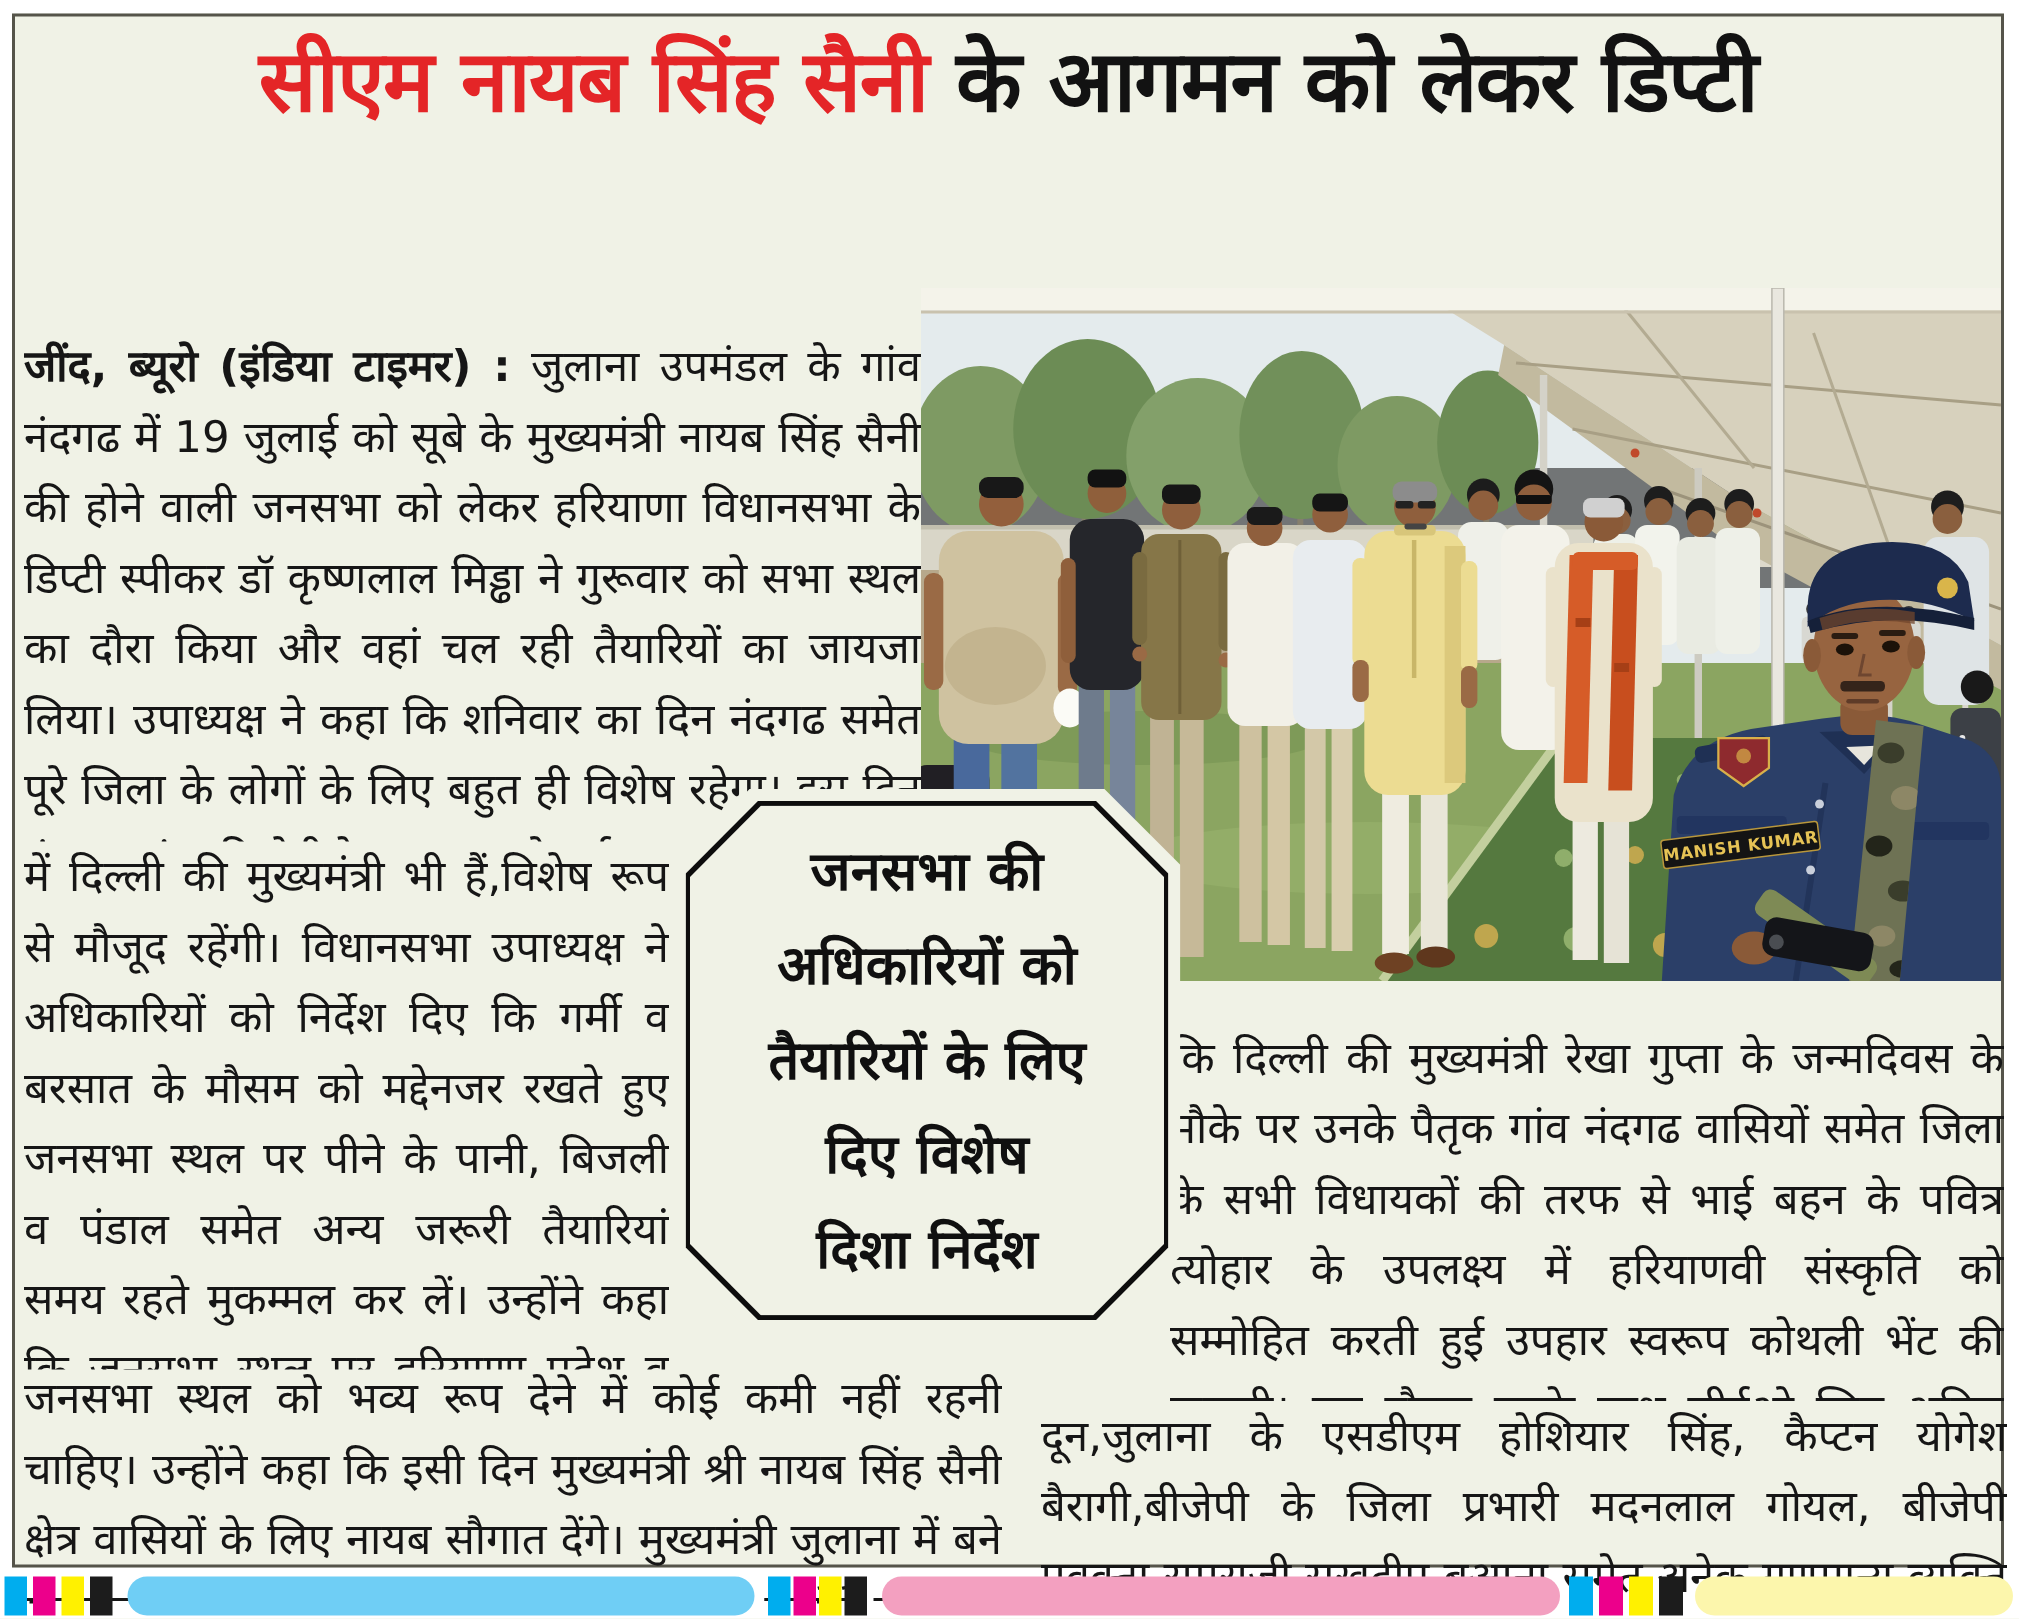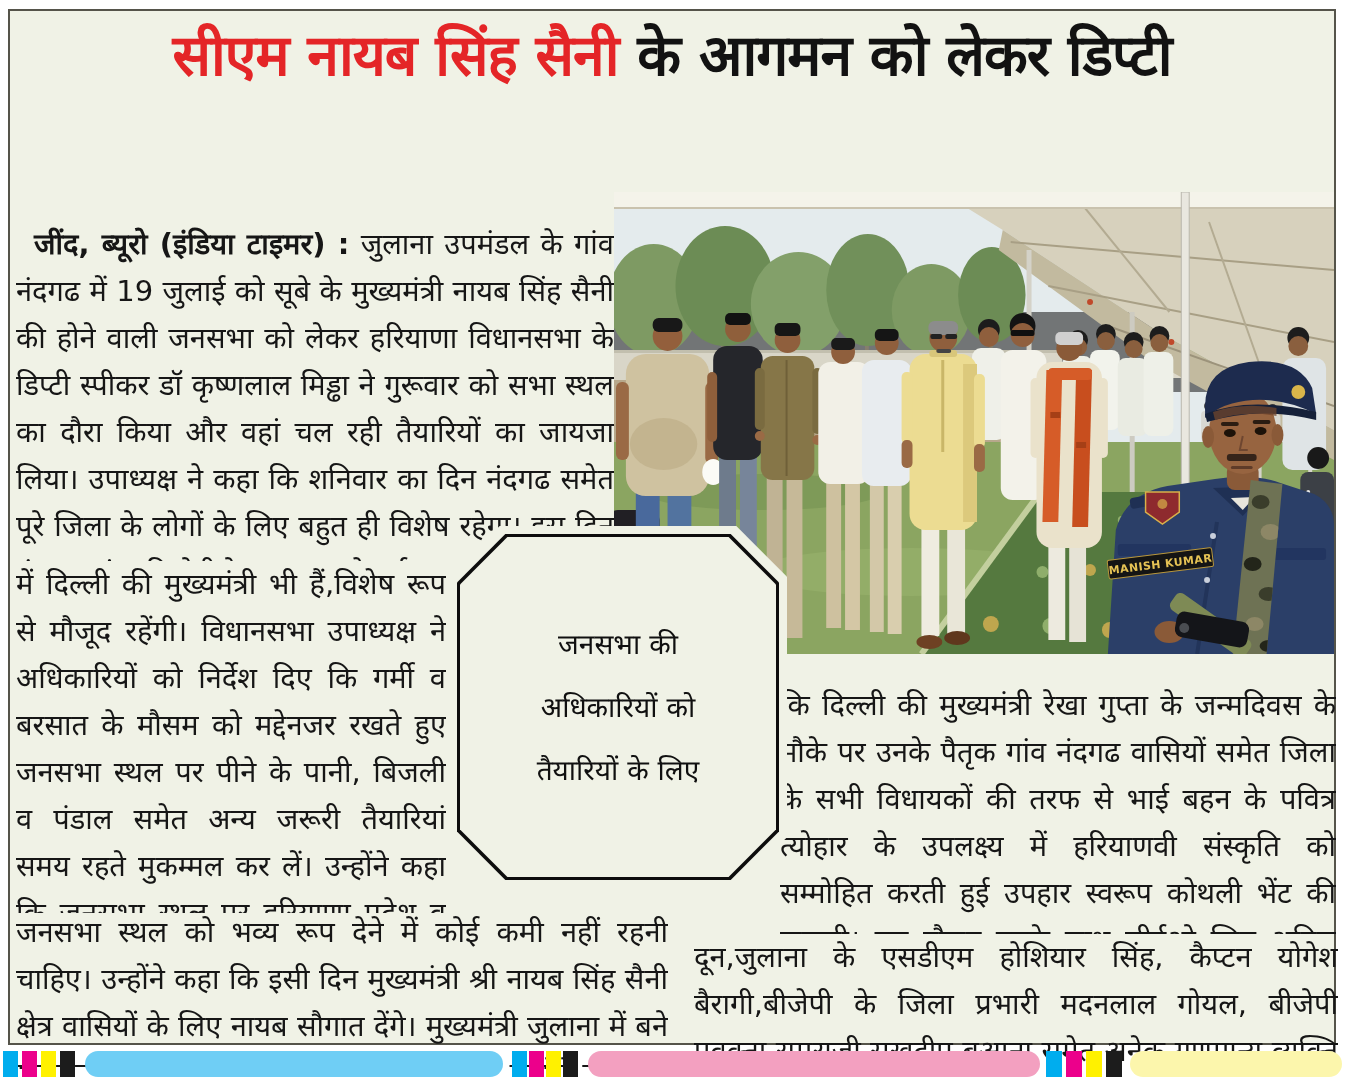--- a/index.html
+++ b/index.html
@@ -15,38 +15,38 @@
   
   .headline{position:absolute;left:0;top:4px;width:100%;text-align:center;font-weight:bold;}
   .hl-line{font-size:57px;line-height:81px;white-space:nowrap;letter-spacing:-1px;}
   .hl-red{color:#e42527;}
   .hl-black{color:#121212;}
   
   .bodytext{
     position:absolute;text-align:justify;font-size:29px;line-height:47px;
     overflow:hidden;color:#161616;
   }
-  .dateline{font-weight:bold;margin-left:18px;}
+  .dateline{font-weight:bold;}
   #p1{left:6px;top:181px;width:598px;height:340px;}
   #p2{left:6px;top:521px;width:430px;height:352px;}
   #p3{left:6px;top:869px;width:652px;height:160px;}
   #p4{left:770px;top:642px;width:556px;height:252px;}
   #p5{left:684px;top:894px;width:644px;height:138px;}
   
   .photo{position:absolute;left:604px;top:181px;width:720px;height:462px;display:block;}
   
   .callout{position:absolute;left:439px;top:515px;width:338px;height:362px;z-index:6;}
   .oct{clip-path:polygon(15% 0,85% 0,100% 14%,100% 86%,85% 100%,15% 100%,0 86%,0 14%);}
   .oct-halo{position:absolute;inset:0;background:#f0f2e6;}
   .oct-border{position:absolute;inset:8px;background:#0d0d0d;}
   .oct-inner{
     position:absolute;inset:11px;background:#f0f2e6;
     display:flex;flex-direction:column;align-items:center;justify-content:center;
   }
-  .callout-line{font-weight:normal;font-size:28px;line-height:63px;white-space:nowrap;color:#101010;}
+  .callout-line{font-weight:bold;font-size:36px;line-height:63px;white-space:nowrap;color:#101010;}
   
   .printbars{position:absolute;left:0;top:1051px;width:1346px;height:27px;}
   .sq{position:absolute;top:0;width:15px;height:26px;}
   .sq-w16{width:16px;}
   .longbar{position:absolute;top:0;height:26px;border-radius:13px;}
   .c-cyan{background:#00adee;} .c-magenta{background:#ec008b;}
   .c-yellow{background:#fff100;} .c-black{background:#1c1c1c;}
   .c-lblue{background:#6fcef5;} .c-pink{background:#f3a0c0;} .c-pyellow{background:#fcf6ac;}
 </style>
 </head>
@@ -333,20 +333,22 @@
     </g>
   </svg>
 
   <div class="callout">
     <div class="oct oct-halo"></div>
     <div class="oct oct-border"></div>
     <div class="oct oct-inner">
       <div class="callout-line">जनसभा की</div>
       <div class="callout-line">अधिकारियों को</div>
       <div class="callout-line">तैयारियों के लिए</div>
+      <div class="callout-line">दिए विशेष</div>
+      <div class="callout-line">दिशा निर्देश</div>
     </div>
   </div>
 
 </div>
 
 <div class="printbars">
   <div class="sq c-cyan" style="left:3px"></div>
   <div class="sq c-magenta" style="left:22px"></div>
   <div class="sq c-yellow" style="left:41px"></div>
   <div class="sq c-black" style="left:60px"></div>

